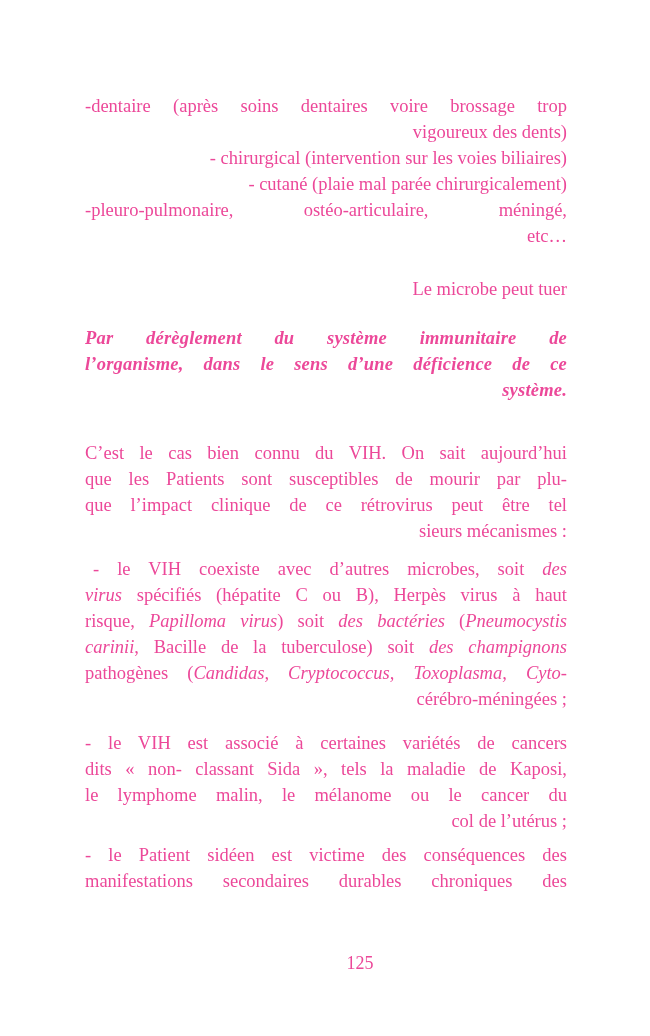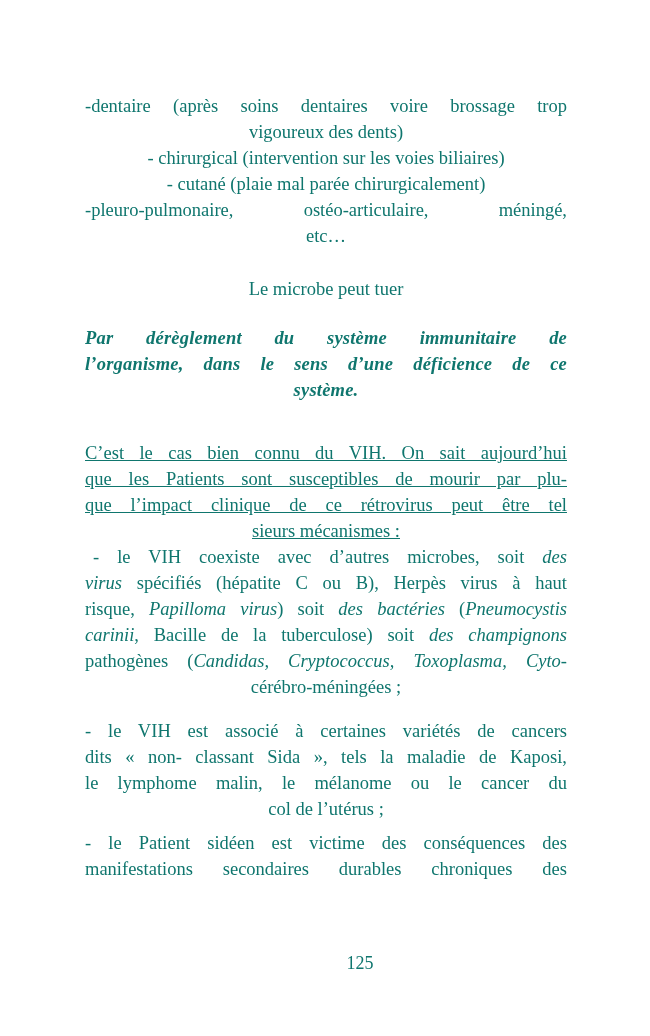--- a/index.html
+++ b/index.html
@@ -7,35 +7,35 @@
     padding: 0;
     background: #ffffff;
   }
   .page {
     position: relative;
     width: 650px;
     height: 1036px;
     background: #ffffff;
     overflow: hidden;
     font-family: "Liberation Serif", "DejaVu Serif", serif;
-    color: #0f766e;
+    color: #ec4899;
   }
   .text-block {
     position: absolute;
     left: 85px;
     top: 93px;
     width: 482px;
   }
   .paragraph {
     margin: 0;
   }
   .line {
     font-size: 18.5px;
     line-height: 26px;
-    text-align: center;
+    text-align: right;
     white-space: normal;
   }
   .line.justified {
     text-align: justify;
     text-align-last: justify;
   }
   .paragraph.bold-italic .line {
     font-weight: bold;
     font-style: italic;
     letter-spacing: 0.2px;
@@ -68,21 +68,21 @@
         <div class="line"><span>etc…</span></div>
       </div>
       <div class="paragraph" style="margin-bottom: 23px;">
         <div class="line"><span>Le microbe peut tuer</span></div>
       </div>
       <div class="paragraph bold-italic" style="margin-bottom: 37px;">
         <div class="line justified"><span>Par dérèglement du système immunitaire de</span></div>
         <div class="line justified"><span>l’organisme, dans le sens d’une déficience de ce</span></div>
         <div class="line"><span>système.</span></div>
       </div>
-      <div class="paragraph" style="margin-bottom: 0; text-decoration: underline;">
+      <div class="paragraph" style="margin-bottom: 12px;">
         <div class="line justified"><span>C’est le cas bien connu du VIH. On sait aujourd’hui</span></div>
         <div class="line justified"><span>que les Patients sont susceptibles de mourir par plu-</span></div>
         <div class="line justified"><span>que l’impact clinique de ce rétrovirus peut être tel</span></div>
         <div class="line"><span>sieurs mécanismes :</span></div>
       </div>
       <div class="paragraph" style="margin-bottom: 18px;">
         <div class="line justified" style="padding-left: 8px;"><span>- le VIH coexiste avec d’autres microbes, soit </span><span class="italic">des</span></div>
         <div class="line justified"><span class="italic">virus</span><span> spécifiés (hépatite C ou B), Herpès virus à haut</span></div>
         <div class="line justified"><span>risque, </span><span class="italic">Papilloma virus</span><span>) soit </span><span class="italic">des bactéries</span><span> (</span><span class="italic">Pneumocystis</span></div>
         <div class="line justified"><span class="italic">carinii</span><span>, Bacille de la tuberculose) soit </span><span class="italic">des champignons</span></div>

